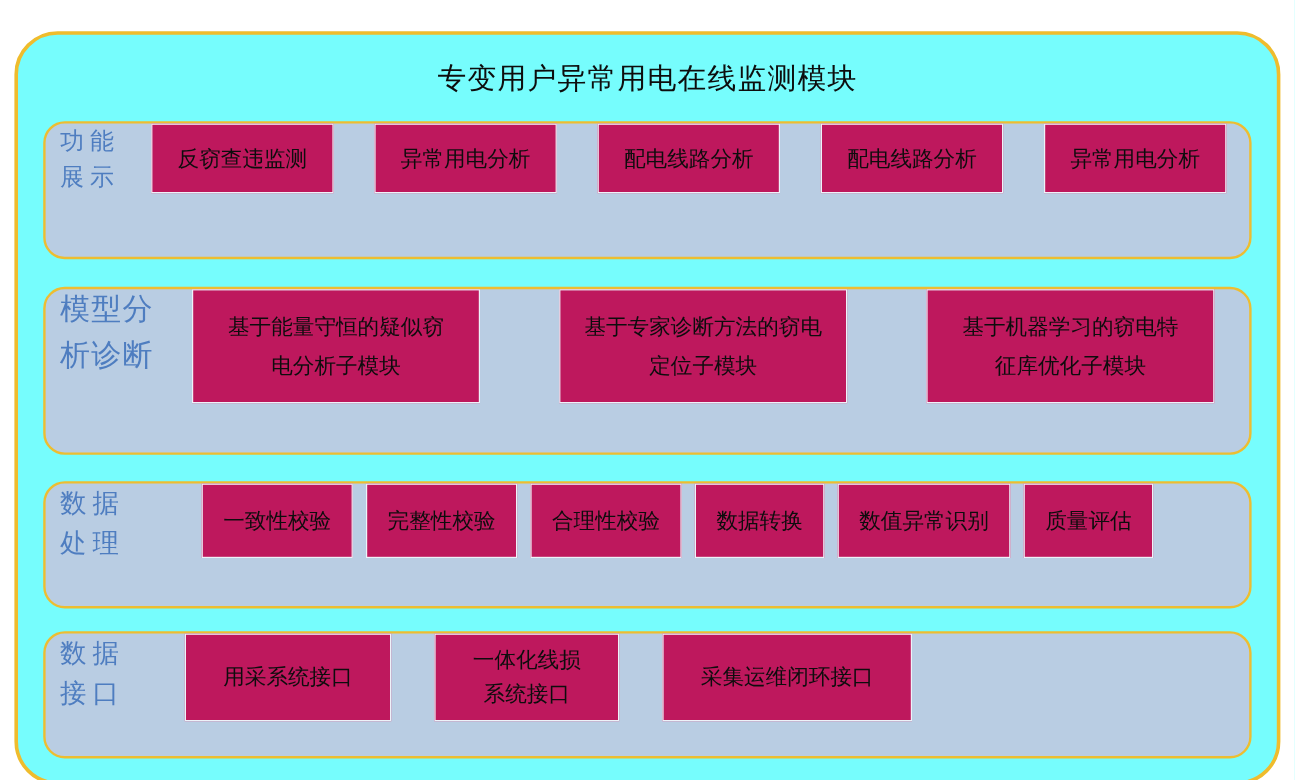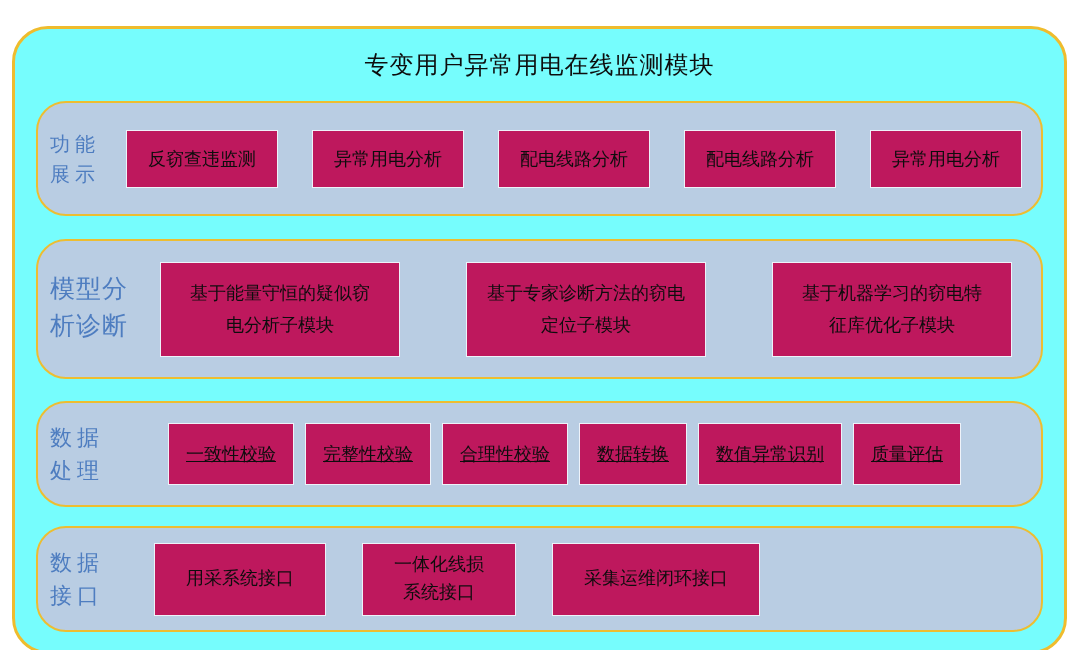--- a/index.html
+++ b/index.html
@@ -10,37 +10,37 @@
   .canvas{
     position:absolute;left:12px;top:26px;width:1055px;height:628px;
     background:#76FDFD;border:3px solid #EFBC2D;border-radius:36px;
     box-sizing:border-box;overflow:hidden;
   }
   .title{
     height:72px;display:flex;align-items:center;justify-content:center;
     font-size:24px;letter-spacing:1px;color:#0d0d0d;
   }
   .panel{
-    margin:0 21px;background:#B9CDE3;border:2px solid #EDBD31;border-radius:30px;
-    box-sizing:border-box;display:flex;align-items:center;padding:0 30px 0 12px;
+    margin:0 21px;background:#B9CDE3;border:2px solid #EDBD31;border-radius:18px;
+    box-sizing:border-box;display:flex;align-items:flex-start;padding:0 30px 0 12px;
   }
   .p1{height:115px;margin-bottom:23px;}
   .p2{height:140px;margin-bottom:22px;}
   .p3{height:106px;margin-bottom:19px;}
   .p4{height:106px;}
   .label{
     white-space:pre-line;color:#4E7DC0;line-height:1.5;flex:none;text-align:left;
   }
   .p1 .label{width:76px;font-size:20px;letter-spacing:5px;}
   .p2 .label{width:110px;font-size:25px;letter-spacing:1px;font-family:Liberation Mono, monospace;}
   .p3 .label,.p4 .label{width:98px;font-size:22px;letter-spacing:5px;}
   .items{display:flex;align-items:center;flex:1;}
   .p1 .items{gap:34px;}
   .p2 .items{gap:66px;}
-  .p3 .items{gap:11px;margin-left:20px;text-decoration:underline;}
+  .p3 .items{gap:11px;margin-left:20px;}
   .p4 .items{gap:36px;margin-left:6px;}
   .box{
     background:#be185d;border:1px solid #EEF2F9;box-sizing:border-box;
     display:flex;align-items:center;justify-content:center;text-align:center;
     color:#0d0d0d;font-size:18px;white-space:pre-line;flex:none;
   }
   .p1 .box{height:58px;padding:0 21px;}
   .p2 .box{width:240px;height:95px;line-height:1.8;}
   .p3 .box{height:62px;padding:0 17px;}
   .p4 .box{height:73px;padding:0 31px;line-height:1.55;}

